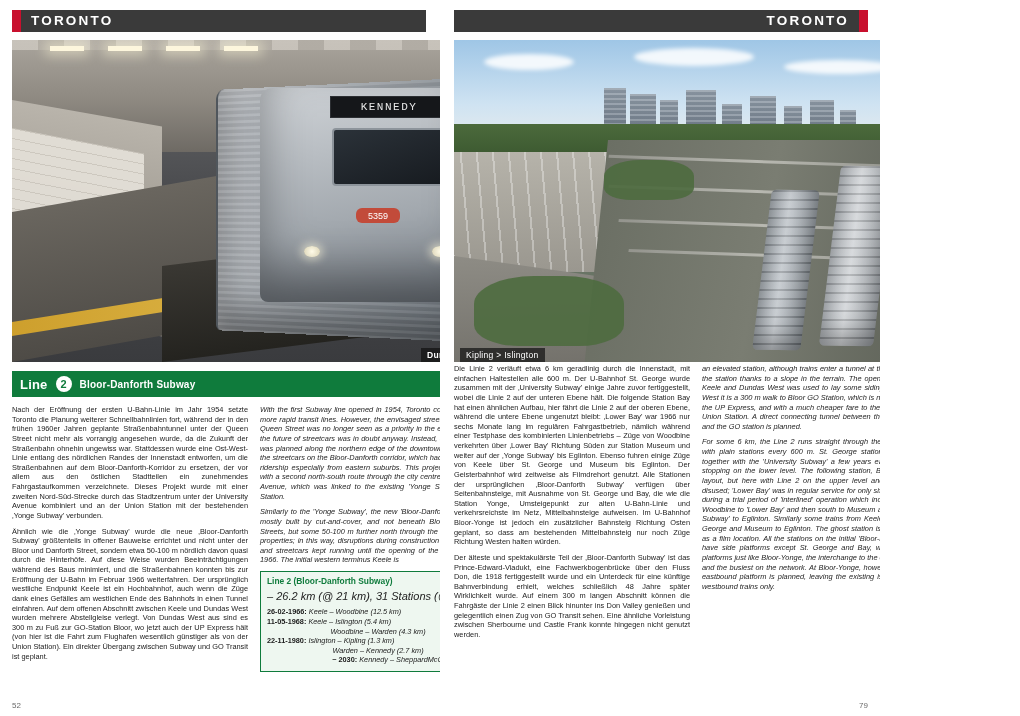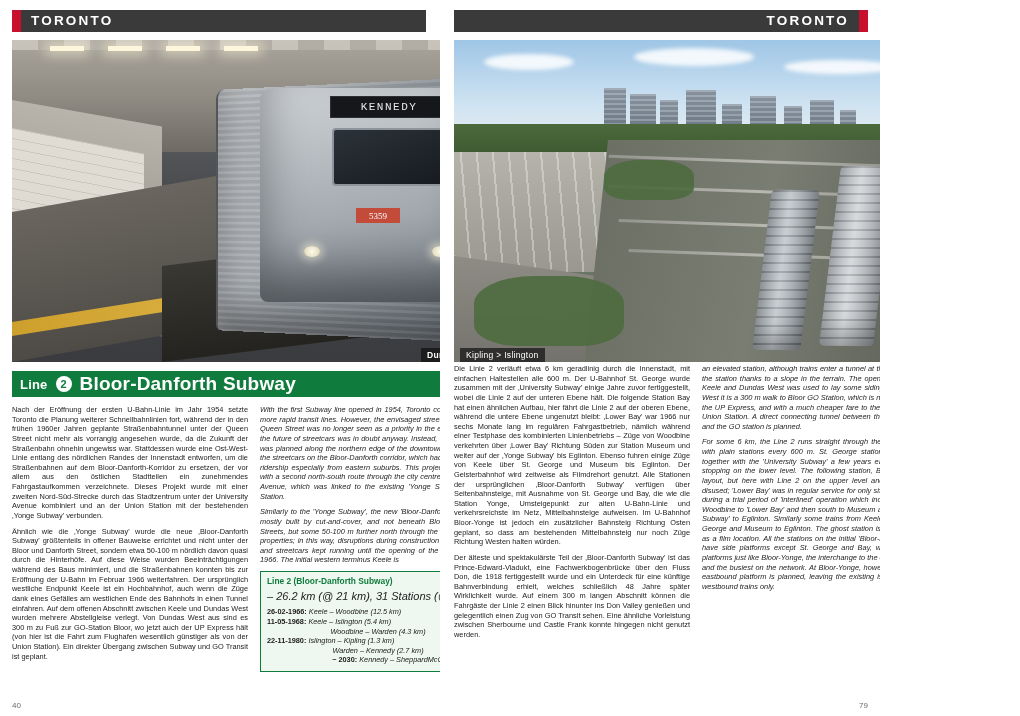--- a/index.html
+++ b/index.html
@@ -148,21 +148,21 @@
     border:2px solid #8d949b; border-radius:4px;
   }
   .sw-headlight {
     position:absolute; width:16px; height:11px; border-radius:50%;
     background:radial-gradient(circle,#fffbe8,#d9d2b4);
     box-shadow:0 0 8px 3px rgba(255,250,220,.55);
   }
   .sw-num {
     position:absolute; right:96px; top:168px; width:44px; height:15px;
     background:#c24b3a; color:#fff; font-size:9px;
-    display:flex; align-items:center; justify-content:center; border-radius:0;font-family:Liberation Serif, serif;
+    display:flex; align-items:center; justify-content:center; border-radius:6px;
   }
   .sw-track {
     position:absolute; left:150px; bottom:0; width:360px; height:96px;
     background:linear-gradient(180deg,#3a3833,#24231f);
     transform: skewY(-7deg); transform-origin:left bottom;
   }
   .sw-lamp {
     position:absolute; top:6px; width:34px; height:5px;
     background:#fdf6dd; box-shadow:0 0 12px 5px rgba(255,248,214,.45);
   }
@@ -229,21 +229,21 @@
     font-size: 13px; font-weight: bold; padding-left: 8px; letter-spacing:.2px;
   }
   .line-band .circle {
     width: 16px; height: 16px; border-radius: 50%;
     background: #fff; color: #0f7b3c;
     font-size: 11px; font-weight: bold;
     display: inline-flex; align-items: center; justify-content: center;
     margin: 0 8px;
   }
   .line-band .sub {
-    font-size: 19px; font-weight: bold; letter-spacing:.2px;
+    font-size: 10px; font-weight: bold; letter-spacing:.2px;
   }
 
   
   .cols {
     margin-top: 8px;
     display: flex;
     gap: 12px;
     width: 484px;
   }
   .col { width: 236px; }
@@ -378,21 +378,21 @@
             </li>
             <li style="text-align:right">
               <b>~ 2030:</b>
               <span>Kennedy – SheppardMcCowen (7.8 km)</span>
             </li>
           </ul>
         </div>
       </div>
     </div>
 
-    <div class="pagenum l">40</div>
+    <div class="pagenum l">52</div>
   </div>
 
   <div class="gutter"></div>
 
   <div class="page right">
 
     <div class="hdr right-hdr">
       <div class="bar">
         <span class="title">TORONTO</span>
       </div>

